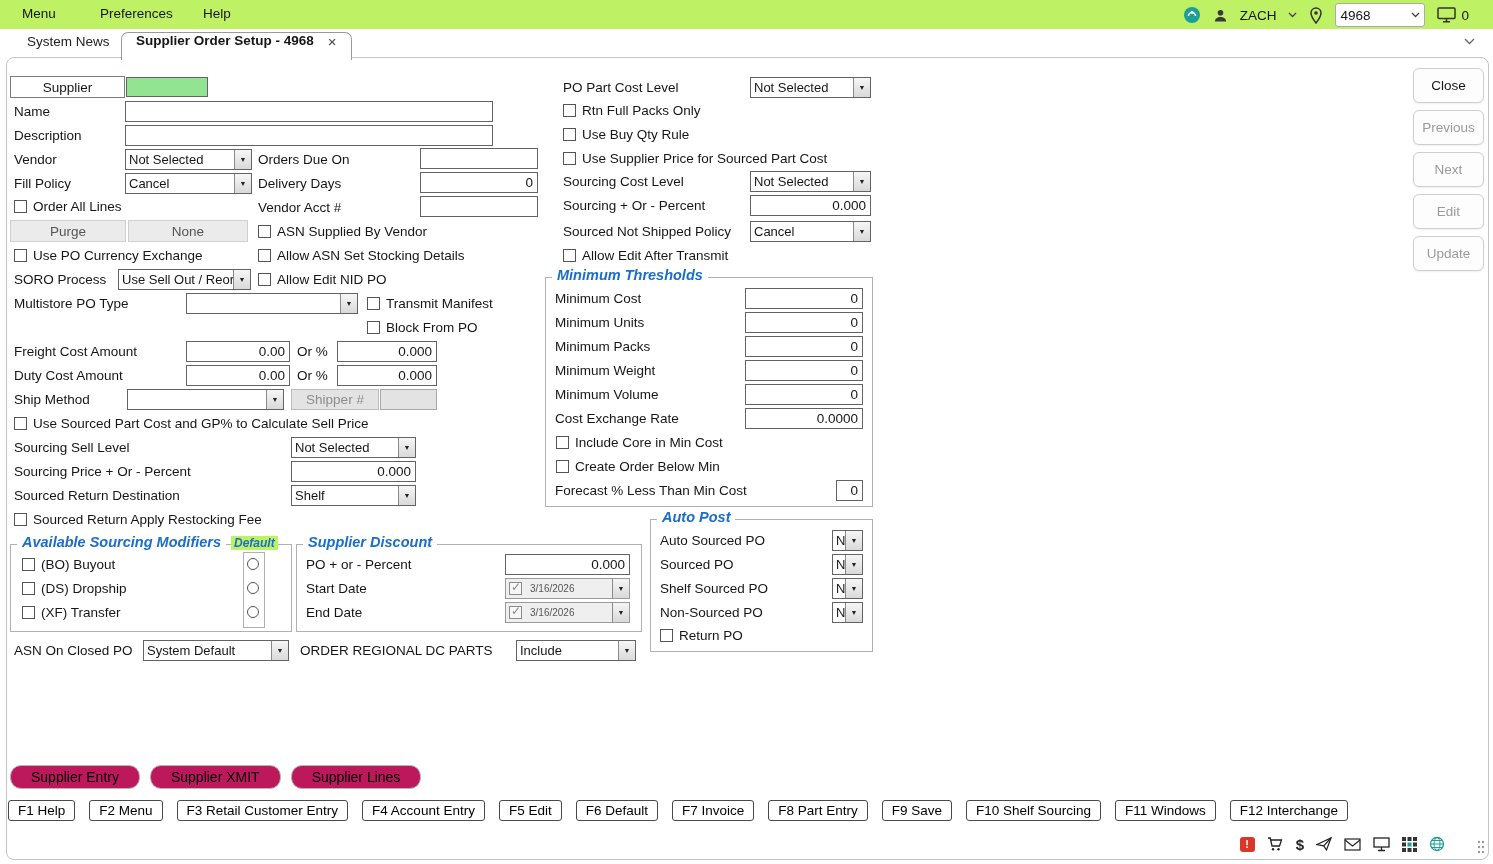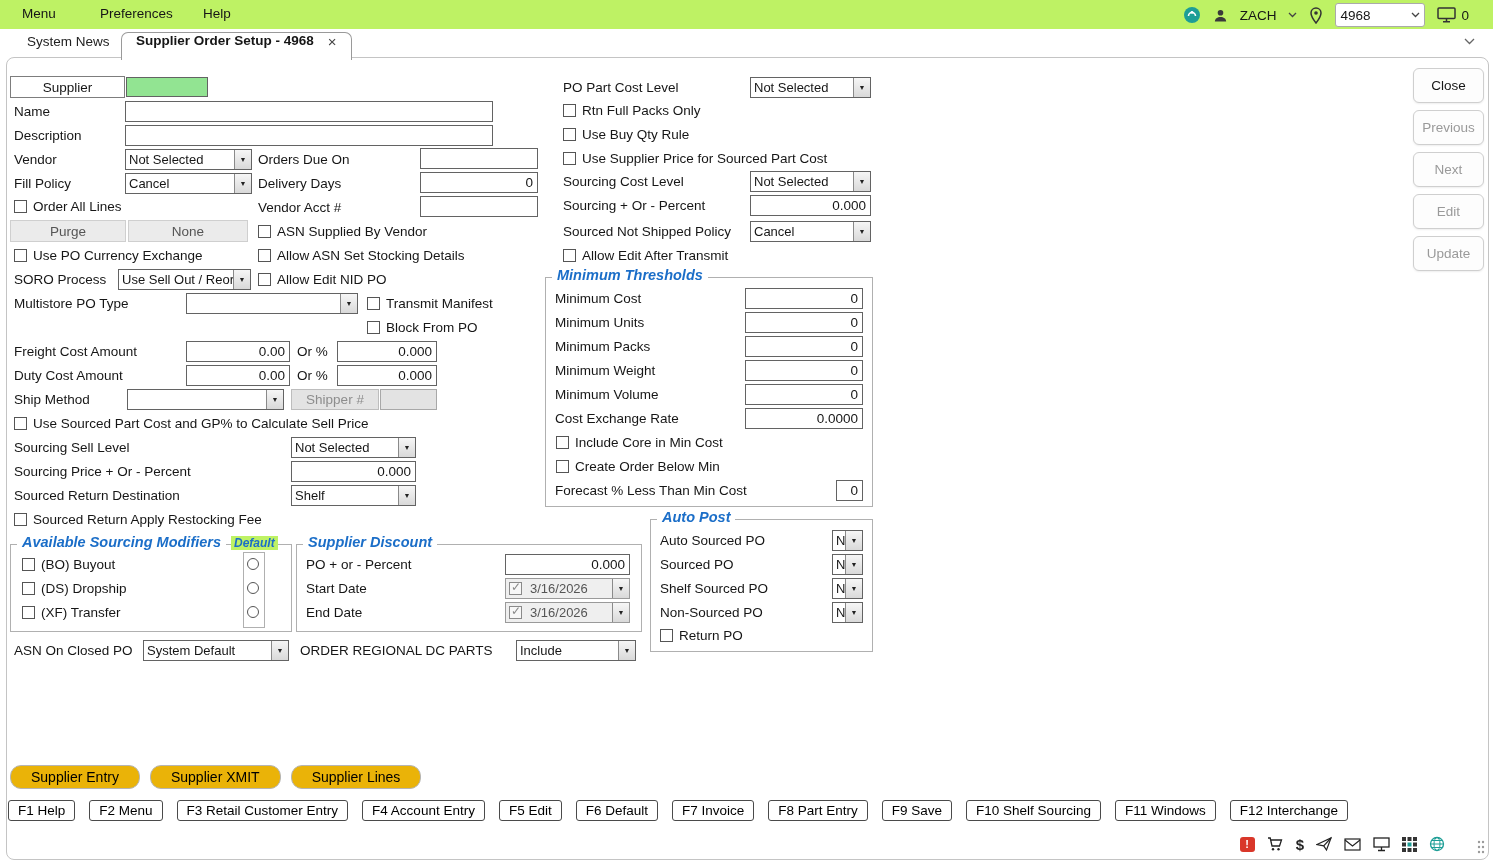--- a/index.html
+++ b/index.html
@@ -41,31 +41,31 @@
   .cbx{width:13px;height:13px;border:1px solid #555;background:#fff;flex:0 0 auto;position:relative;box-sizing:border-box}
   .cbx.checked::after{content:"\2713";position:absolute;left:1px;top:-3px;font-size:12px;color:#8a8a8a}
   .radio{position:absolute;width:12px;height:12px;border:1px solid #555;border-radius:50%;background:#fff;box-sizing:border-box;cursor:pointer}
   .grp{position:absolute;border:1px solid #b0b0b0;background:#fff}
   .grp-title{position:absolute;top:-11px;left:6px;background:#fff;padding:0 5px;color:#1b6ec8;font-weight:bold;font-style:italic;font-size:14.5px;white-space:nowrap}
   .mini-title{position:absolute;color:#1b6ec8;font-weight:bold;font-style:italic;font-size:12px;white-space:nowrap;background:#bef264;padding:0 3px;z-index:2}
   .flatbtn{position:absolute;background:#ebebeb;border:1px solid #cfcfcf;color:#555;display:flex;align-items:center;justify-content:center;cursor:pointer;box-sizing:border-box}
   .flatbtn.disabled{color:#8d8d8d;background:#e3e3e3;border-color:#bdbdbd}
   .dtp{position:absolute;height:21px;border:1px solid #9a9a9a;background:#efefef;display:flex;align-items:center;color:#555;box-sizing:border-box;cursor:pointer}
   .dtp .cbx{margin:0 3px;background:#f7f7f7;border-color:#8a8a8a}
-  .dtp .dt-text{flex:1;padding-left:5px;font-size:13px}
+  .dtp .dt-text{flex:1;padding-left:5px;font-size:10px}
   .dtp .dd-btn{align-self:stretch}
 
   
   .act{position:absolute;left:1413px;width:69px;height:33px;border:1px solid #cfcfcf;border-radius:6px;background:#fdfdfd;
        display:flex;align-items:center;justify-content:center;box-shadow:0 1px 2px rgba(0,0,0,.07);cursor:pointer}
   .act.disabled{color:#9a9a9a}
 
   
   .navbar{position:absolute;left:10px;top:765px;display:flex;gap:10px}
-  .navbtn{border:1px solid #b5b5b5;border-radius:11px;background:#eab308;padding:3px 20px;font-size:14px;white-space:nowrap;cursor:pointer}
+  .navbtn{border:1px solid #b5b5b5;border-radius:11px;background:#be185d;padding:3px 20px;font-size:14px;white-space:nowrap;cursor:pointer}
 
   
   .fnbar{position:absolute;left:8px;top:800px;display:flex;gap:14px}
   .fnkey{border:1px solid #4a4a4a;border-radius:3px;background:#fff;padding:2px 9px;font-size:13.5px;white-space:nowrap;cursor:pointer}
 
   
   .statusicons{position:absolute;top:834px;right:48px;display:flex;gap:12px;align-items:center;height:20px}
   .alert-badge{width:15px;height:15px;background:#d9372a;border-radius:3px;color:#fff;font-weight:bold;font-size:11px;
                display:flex;align-items:center;justify-content:center}
   .dollar{font-weight:bold;font-size:15px;color:#222}

